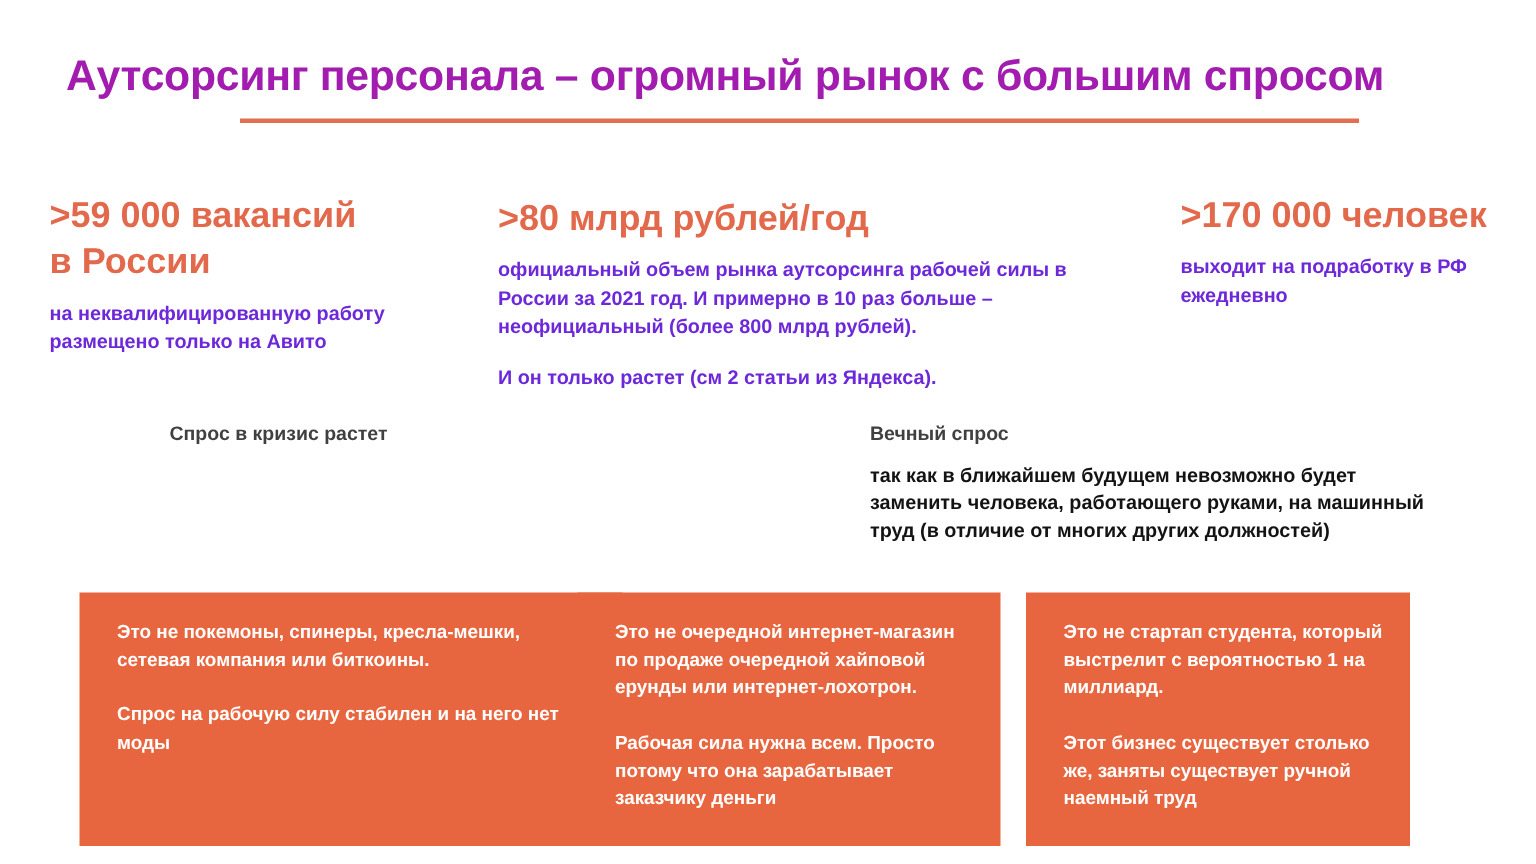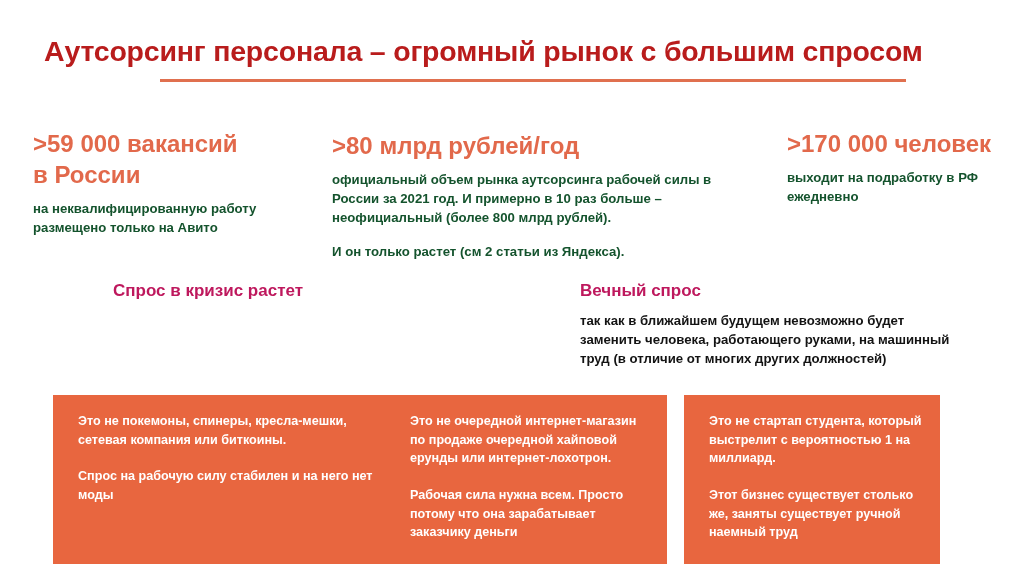--- a/index.html
+++ b/index.html
@@ -22,21 +22,21 @@
   }
 
   
   #slide-title {
     position: absolute;
     left: 44px;
     top: 36px;
     width: 950px;
     font-size: 28.5px;
     font-weight: bold;
-    color: #b91c1c;
+    color: #a21caf;
     letter-spacing: -0.2px;
     line-height: 1.1;
     white-space: nowrap;
   }
   #title-rule {
     position: absolute;
     left: 160px;
     top: 79px;
     width: 746px;
     height: 3px;
@@ -48,42 +48,42 @@
     position: absolute;
   }
   .stat-head {
     color: #E2694B;
     font-weight: bold;
     font-size: 24px;
     line-height: 1.30;
     margin: 0 0 10px 0;
   }
   .stat-body {
-    color: #14532d;
+    color: #6d28d9;
     font-weight: bold;
     font-size: 13.2px;
     line-height: 1.42;
     margin: 0;
   }
   .stat-body + .stat-body {
     margin-top: 16px;
   }
 
   #stat-vacancies { left: 33px; top: 128px; width: 268px; }
   #stat-market    { left: 332px; top: 130px; width: 380px; }
   #stat-people    { left: 787px; top: 128px; width: 235px; }
 
   
   .demand-block {
     position: absolute;
   }
   .demand-head {
-    color: #be185d;
+    color: #404040;
     font-weight: bold;
-    font-size: 17px;
+    font-size: 13px;
     line-height: 1.2;
     margin: 0 0 11px 0;
   }
   .demand-body {
     color: #131313;
     font-weight: bold;
     font-size: 13.2px;
     line-height: 1.42;
     margin: 0;
     padding-left: 0;

